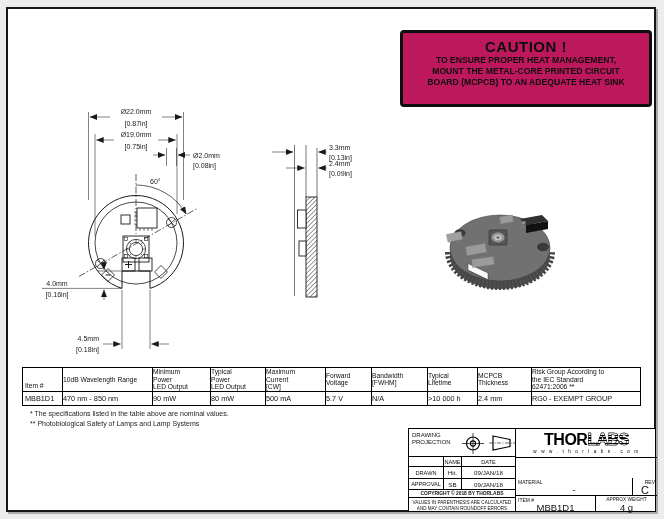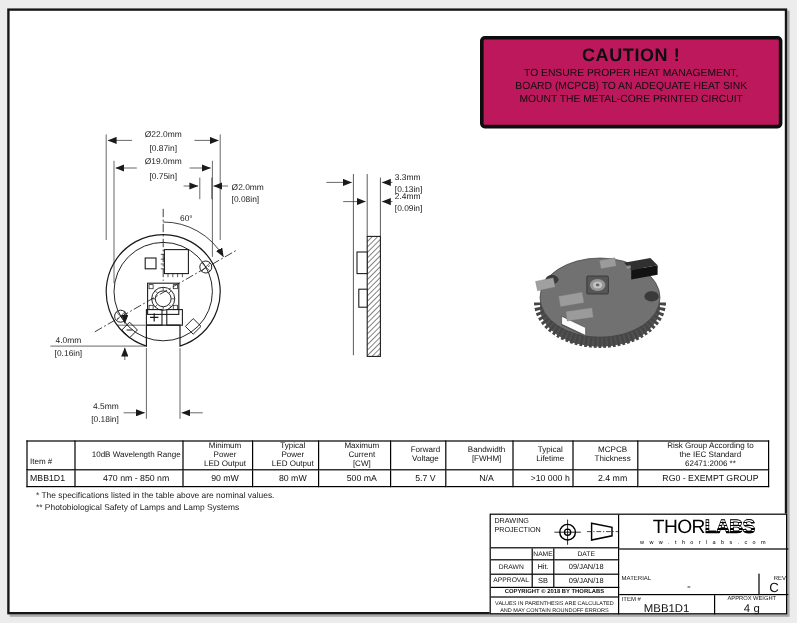--- a/index.html
+++ b/index.html
@@ -3,60 +3,60 @@
 <meta charset="utf-8">
 <style>
   * { margin:0; padding:0; box-sizing:border-box; }
   html,body { width:664px; height:519px; background:#ececec; font-family:"Liberation Sans", sans-serif; overflow:hidden; position:relative; }
   .sheet { position:absolute; left:6px; top:7px; width:650px; height:505px; background:#ffffff; border:2px solid #161616; box-shadow:2px 2px 0 rgba(0,0,0,.28); }
   .abs { position:absolute; }
 
   
   .caution { left:400px; top:30px; width:252px; height:77px; background:#be185d; border:3px solid #0d0d0d; border-radius:4px; text-align:center; color:#0d0d0d; }
   .caution-title { font-size:15px; font-weight:800; letter-spacing:.5px; margin-top:5px; }
-  .caution-line { font-size:8.6px; font-weight:400; line-height:11px; }
+  .caution-line { font-size:8.6px; font-weight:700; line-height:11px; }
 
   
   .spec { left:22px; top:367px; width:618px; border-collapse:collapse; table-layout:fixed; }
-  .spec th, .spec td { border:1px solid #000; font-weight:400; color:#111; text-align:center; vertical-align:middle; overflow:hidden;padding-left:12px; }
+  .spec th, .spec td { border:1px solid #000; font-weight:400; color:#111; text-align:left; vertical-align:middle; overflow:hidden; }
   .spec th { font-size:6.7px; line-height:7.6px; white-space:pre-line; height:23px; }
   .spec td { font-size:7.3px; height:14px; }
   .spec th:first-child { vertical-align:bottom; text-align:left; padding:1px 0 1px 2px; }
   .spec td:first-child { text-align:left; padding-left:2px; }
 
   .footnotes { left:30px; top:409px; font-size:7px; line-height:9.5px; color:#222; white-space:pre-line; }
 
   .stamp { left:48px; top:476px; width:300px; text-align:center; color:#50505a; font-size:10.2px; line-height:12.5px; letter-spacing:.2px; }
 
   
   .tb { left:408px; top:428px; width:248px; height:84px; border:1px solid #000; background:#fff; color:#111; }
   .tb .cell { position:absolute; } .bb { border-bottom:1px solid #000; } .br { border-right:1px solid #000; }
   .lbl5 { font-size:5px; }
   .proj-label { font-size:6px; line-height:7.2px; white-space:pre-line; padding:3px 0 0 3px; }
   .sig { font-size:5.6px; display:flex; align-items:center; justify-content:center; }
   .sigv { font-size:6.2px; }
   .tb-copy { font-size:4.9px; font-weight:700; display:flex; align-items:center; justify-content:center; }
   .tb-disc { font-size:4.6px; line-height:5.6px; text-align:center; white-space:pre-line; padding-top:2px; }
   .logo-row { display:flex; align-items:flex-end; justify-content:center; height:19px; }
-  .logo-thor { font-size:16px; font-weight:400; letter-spacing:-0.5px; color:#000; line-height:16px; }
+  .logo-thor { font-size:16px; font-weight:700; letter-spacing:-0.5px; color:#000; line-height:16px; }
   .logo-labs { font-size:16px; font-weight:900; letter-spacing:-0.5px; line-height:16px; color:transparent; background:repeating-linear-gradient(180deg,#000 0 1.3px,#fff 1.3px 2.7px); -webkit-background-clip:text; background-clip:text; -webkit-text-stroke:.6px #000; }
   .logo-url { text-align:center; font-size:4.6px; letter-spacing:1.6px; margin-top:1px; color:#000; }
   .tb-title { font-size:7.4px; line-height:9px; text-align:center; padding-top:1px; }
   .big-val { font-size:9.5px; text-align:center; }
 </style>
 </head>
 <body>
 
 <div class="sheet"></div>
 
 <div class="abs caution">
   <div class="caution-title">CAUTION !</div>
   <div class="caution-line">TO ENSURE PROPER HEAT MANAGEMENT,</div>
+  <div class="caution-line">MOUNT THE METAL-CORE PRINTED CIRCUIT</div>
   <div class="caution-line">BOARD (MCPCB) TO AN ADEQUATE HEAT SINK</div>
-  <div class="caution-line">MOUNT THE METAL-CORE PRINTED CIRCUIT</div>
 </div>
 
 <svg class="abs" style="left:14px;top:95px" width="390" height="270" viewBox="14 95 390 270">
   <defs>
     <marker id="ar" markerWidth="8" markerHeight="6" refX="7.2" refY="3" orient="auto" markerUnits="userSpaceOnUse">
       <path d="M0,0 L7.5,3 L0,6 Z" fill="#1a1a1a"></path>
     </marker>
     <pattern id="hatch" width="3.2" height="3.2" patternUnits="userSpaceOnUse" patternTransform="rotate(45)">
       <line x1="0" y1="0" x2="0" y2="3.2" stroke="#000" stroke-width="0.8"></line>
     </pattern>

